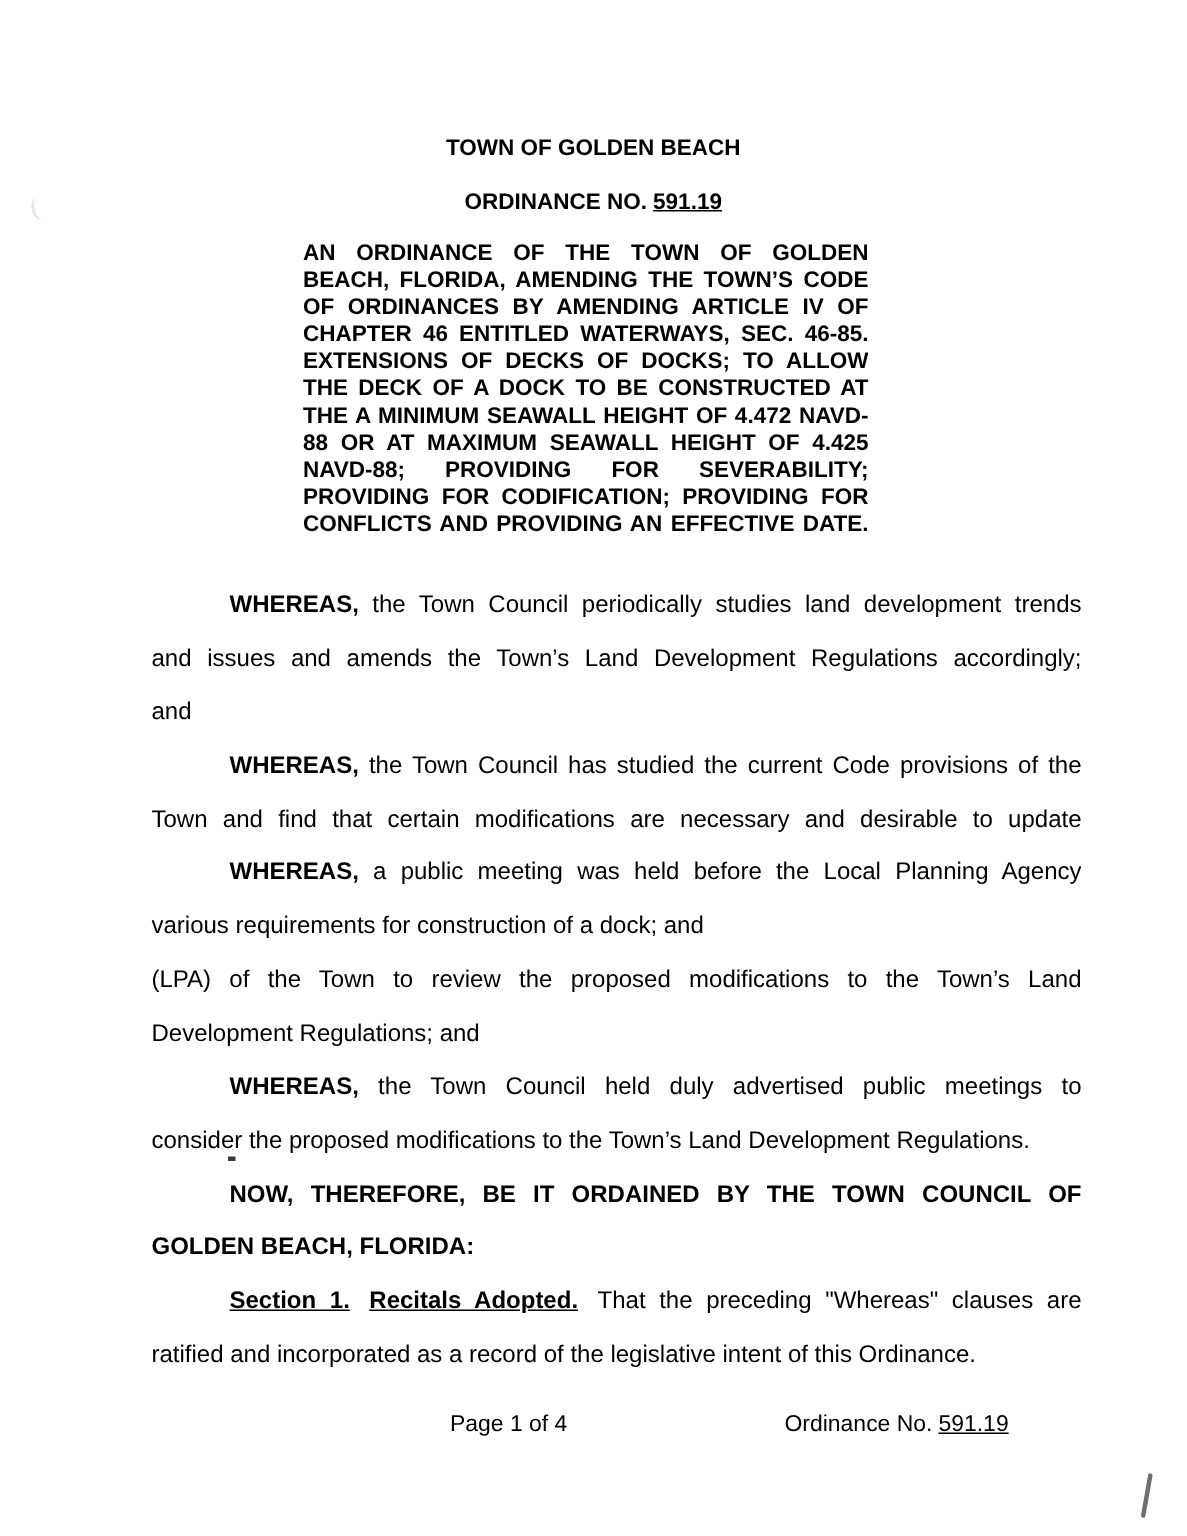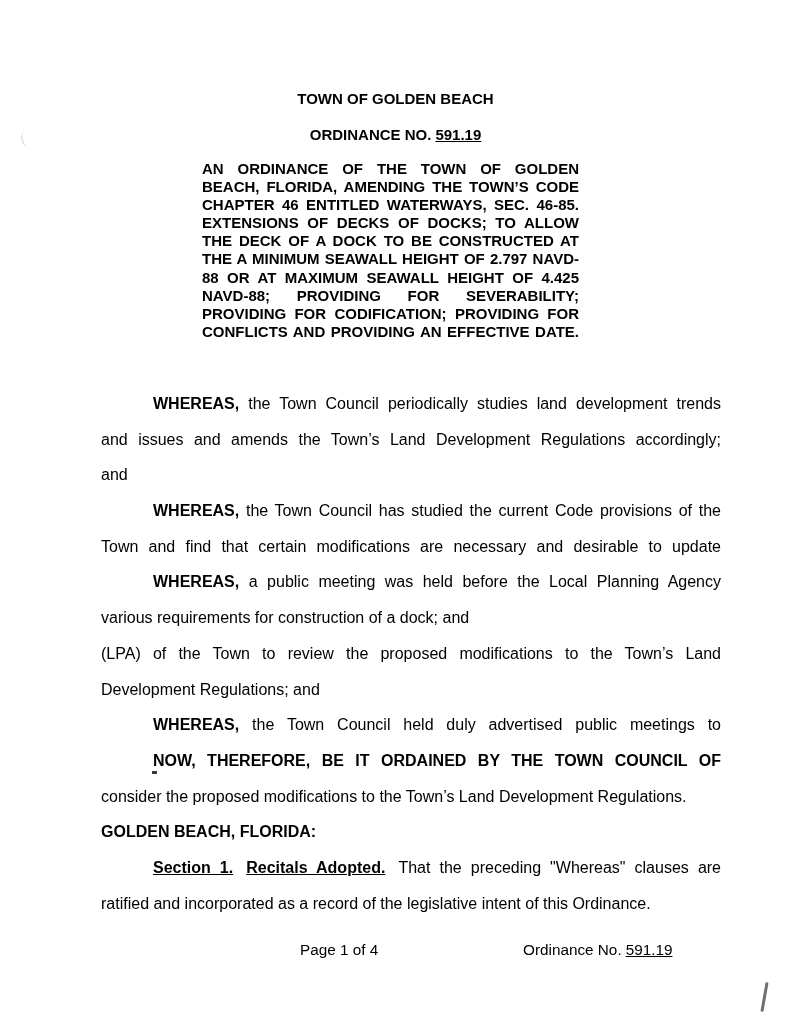--- a/index.html
+++ b/index.html
@@ -66,43 +66,44 @@
 
   <div class="hdr-title">TOWN OF GOLDEN BEACH</div>
 
   <div class="hdr-ord">
     <span>ORDINANCE NO.</span><span class="num u">591.19</span>
   </div>
 
   <div class="title-block">
       <div class="tline">AN ORDINANCE OF THE TOWN OF GOLDEN</div>
       <div class="tline">BEACH, FLORIDA, AMENDING THE TOWN’S CODE</div>
+      <div class="tline">OF ORDINANCES BY AMENDING ARTICLE IV OF</div>
       <div class="tline">CHAPTER 46 ENTITLED WATERWAYS, SEC. 46-85.</div>
       <div class="tline">EXTENSIONS OF DECKS OF DOCKS; TO ALLOW</div>
       <div class="tline">THE DECK OF A DOCK TO BE CONSTRUCTED AT</div>
-      <div class="tline">THE A MINIMUM SEAWALL HEIGHT OF 2.797 NAVD-</div>
+      <div class="tline">THE A MINIMUM SEAWALL HEIGHT OF 4.472 NAVD-</div>
       <div class="tline">88 OR AT MAXIMUM SEAWALL HEIGHT OF 4.425</div>
       <div class="tline">NAVD-88; PROVIDING FOR SEVERABILITY;</div>
       <div class="tline">PROVIDING FOR CODIFICATION; PROVIDING FOR</div>
       <div class="tline">CONFLICTS AND PROVIDING AN EFFECTIVE DATE.</div>
     </div>
 
   <div class="body-text">
       <div class="bline j ind"><span class="b">WHEREAS,</span><span> the Town Council periodically studies land development trends</span></div>
       <div class="bline j"><span>and issues and amends the Town’s Land Development Regulations accordingly;</span></div>
       <div class="bline"><span>and</span></div>
       <div class="bline j ind"><span class="b">WHEREAS,</span><span> the Town Council has studied the current Code provisions of the</span></div>
       <div class="bline j"><span>Town and find that certain modifications are necessary and desirable to update</span></div>
       <div class="bline j ind"><span class="b">WHEREAS,</span><span> a public meeting was held before the Local Planning Agency</span></div>
       <div class="bline"><span>various requirements for construction of a dock; and</span></div>
       <div class="bline j"><span>(LPA) of the Town to review the proposed modifications to the Town’s Land</span></div>
       <div class="bline"><span>Development Regulations; and</span></div>
       <div class="bline j ind"><span class="b">WHEREAS,</span><span> the Town Council held duly advertised public meetings to</span></div>
+      <div class="bline"><span>consider the proposed modifications to the Town’s Land Development Regulations.</span></div>
       <div class="bline j ind"><span class="b">NOW, THEREFORE, BE IT ORDAINED BY THE TOWN COUNCIL OF</span></div>
-      <div class="bline"><span>consider the proposed modifications to the Town’s Land Development Regulations.</span></div>
       <div class="bline"><span class="b">GOLDEN BEACH, FLORIDA:</span></div>
       <div class="bline j ind"><span class="b u">Section 1.</span><span class="gap"></span><span class="b u">Recitals Adopted.</span><span class="gap"></span><span>That the preceding "Whereas" clauses are</span></div>
       <div class="bline"><span>ratified and incorporated as a record of the legislative intent of this Ordinance.</span></div>
     </div>
 
   <div class="footer-page">Page 1 of 4</div>
 
   <div class="footer-ord">
     <span>Ordinance No.</span><span class="num u">591.19</span>
   </div>

